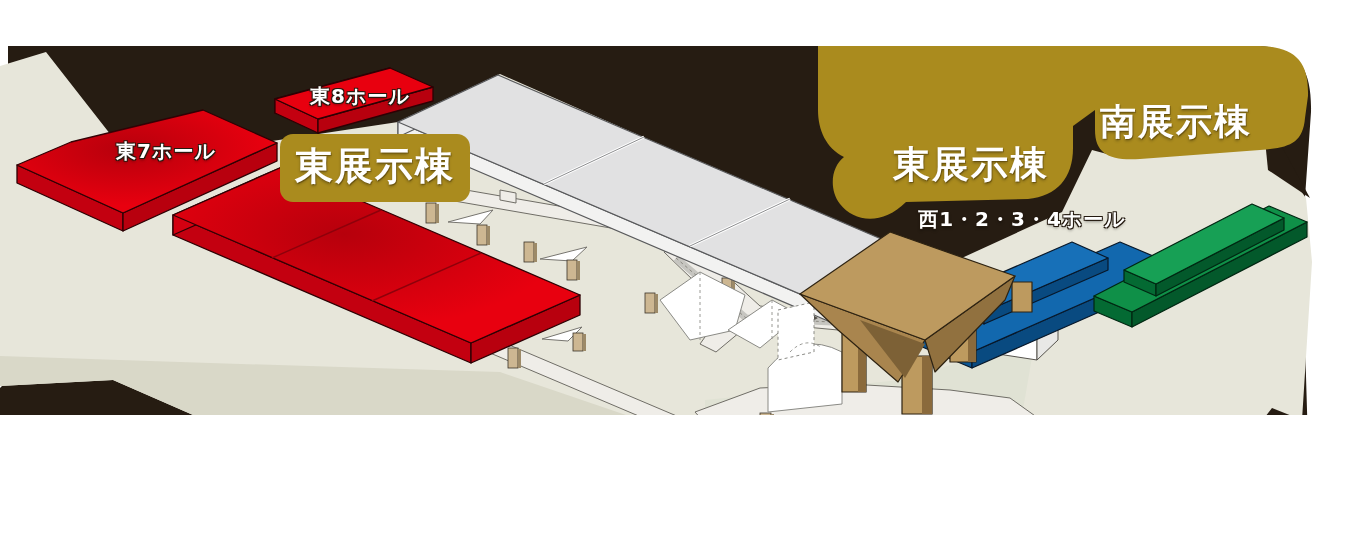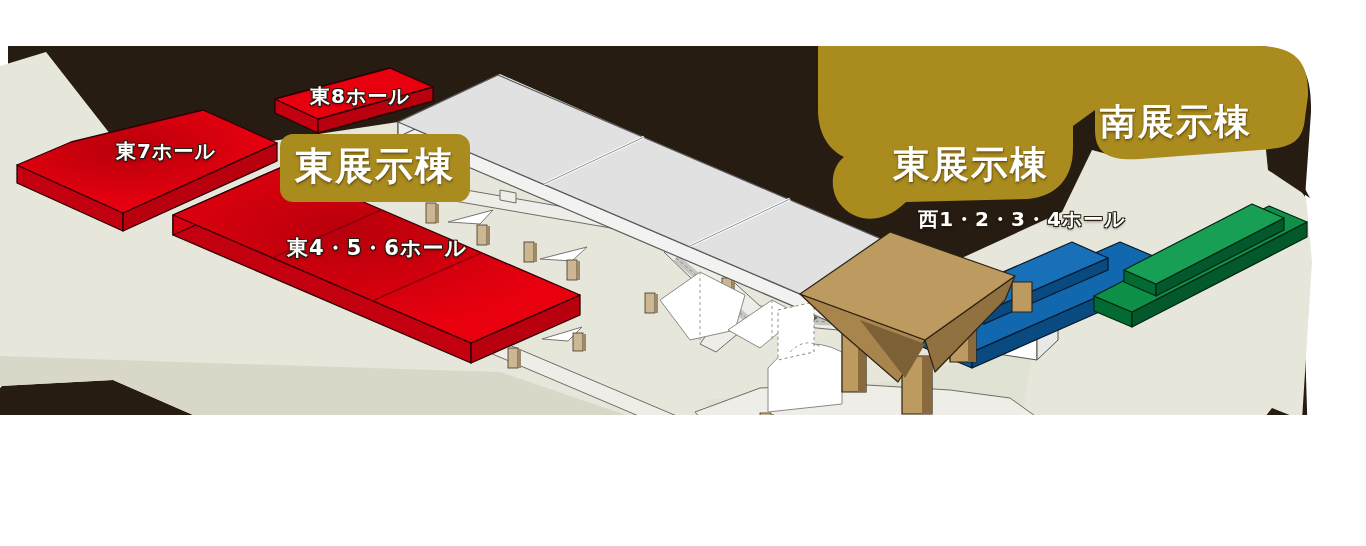--- a/index.html
+++ b/index.html
@@ -174,18 +174,17 @@
   <g>
     <path d="M818,46 L1256,46 C1294,46 1309,60 1308,96 L1305,118 C1303,144 1288,148 1260,150 L1140,159
          C1110,161 1095,154 1095,130 L1095,110 L1073,126 L1073,148 C1073,178 1057,196 1028,199
          L906,202 C882,226 854,222 840,204 C828,188 832,166 844,157 C826,148 818,130 818,110 Z" fill="#aa8b1e"></path>
     <rect x="280" y="134" width="190" height="68" rx="13" fill="#aa8b1e"></rect>
   </g>
 </svg>
 
   <div class="lbl lbl-hall" style="left:360px;top:96px;font-size:20px;">東8ホール</div>
   <div class="lbl lbl-hall" style="left:166px;top:151px;font-size:20px;">東7ホール</div>
-  <div class="lbl lbl-hall" style="left:377px;top:248px;font-size:21px;">東4・5・6ホール</div>
   <div class="lbl lbl-title" style="left:375px;top:169px;font-size:38px;font-family:Liberation Mono, monospace;">東展示棟</div>
   <div class="lbl lbl-title" style="left:971px;top:164px;">東展示棟</div>
   <div class="lbl lbl-hall" style="left:1022px;top:219px;font-size:20px;text-align:center;">西1・2・3・4ホール</div>
   <div class="lbl lbl-title" style="left:1176px;top:122px;font-size:36px;">南展示棟</div>
 </div>
 
 </body></html>

